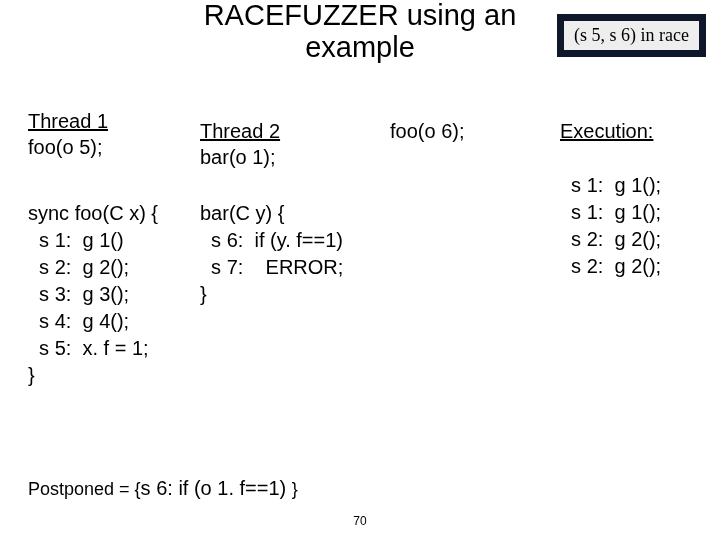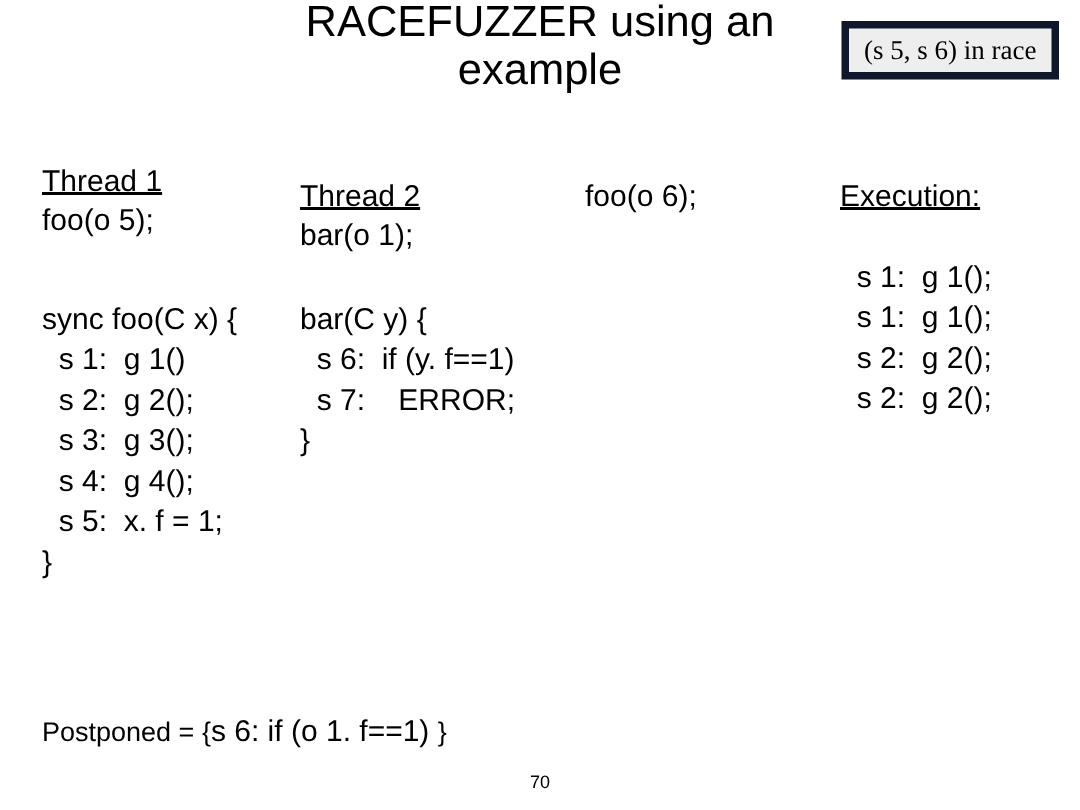--- a/index.html
+++ b/index.html
@@ -25,21 +25,21 @@
     right: 0;
     text-align: center;
     font-size: 29px;
     line-height: 1.1;
     font-weight: 400;
   }
   .race-badge {
     position: absolute;
     top: 14px;
     right: 14px;
-    border: 5px solid #0f172a;
+    border: 7px solid #0f172a;
     background: #eee;
     font-size: 18px;
     padding: 4px 10px;
     font-family: "Comic Sans MS", cursive;
   }
   .col {
     position: absolute;
     font-size: 20px;
     line-height: 1.3;
   }

